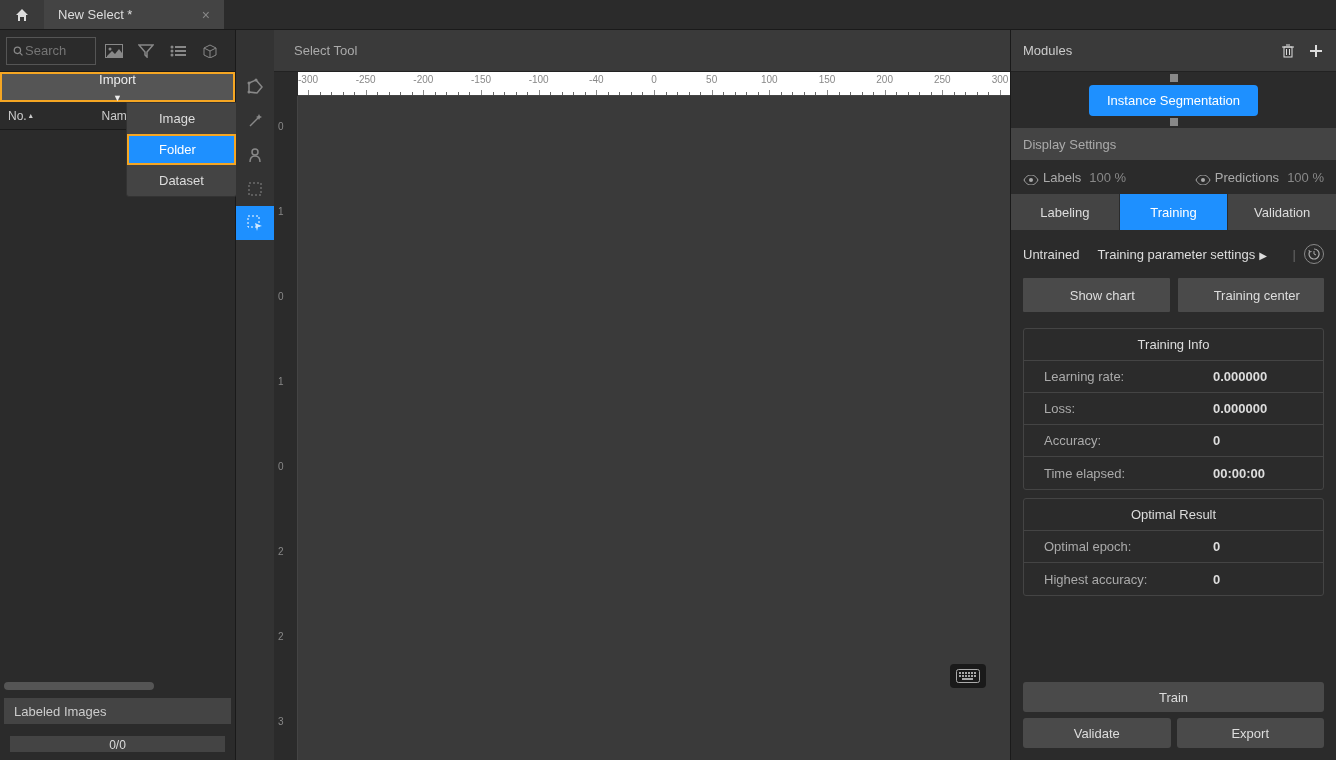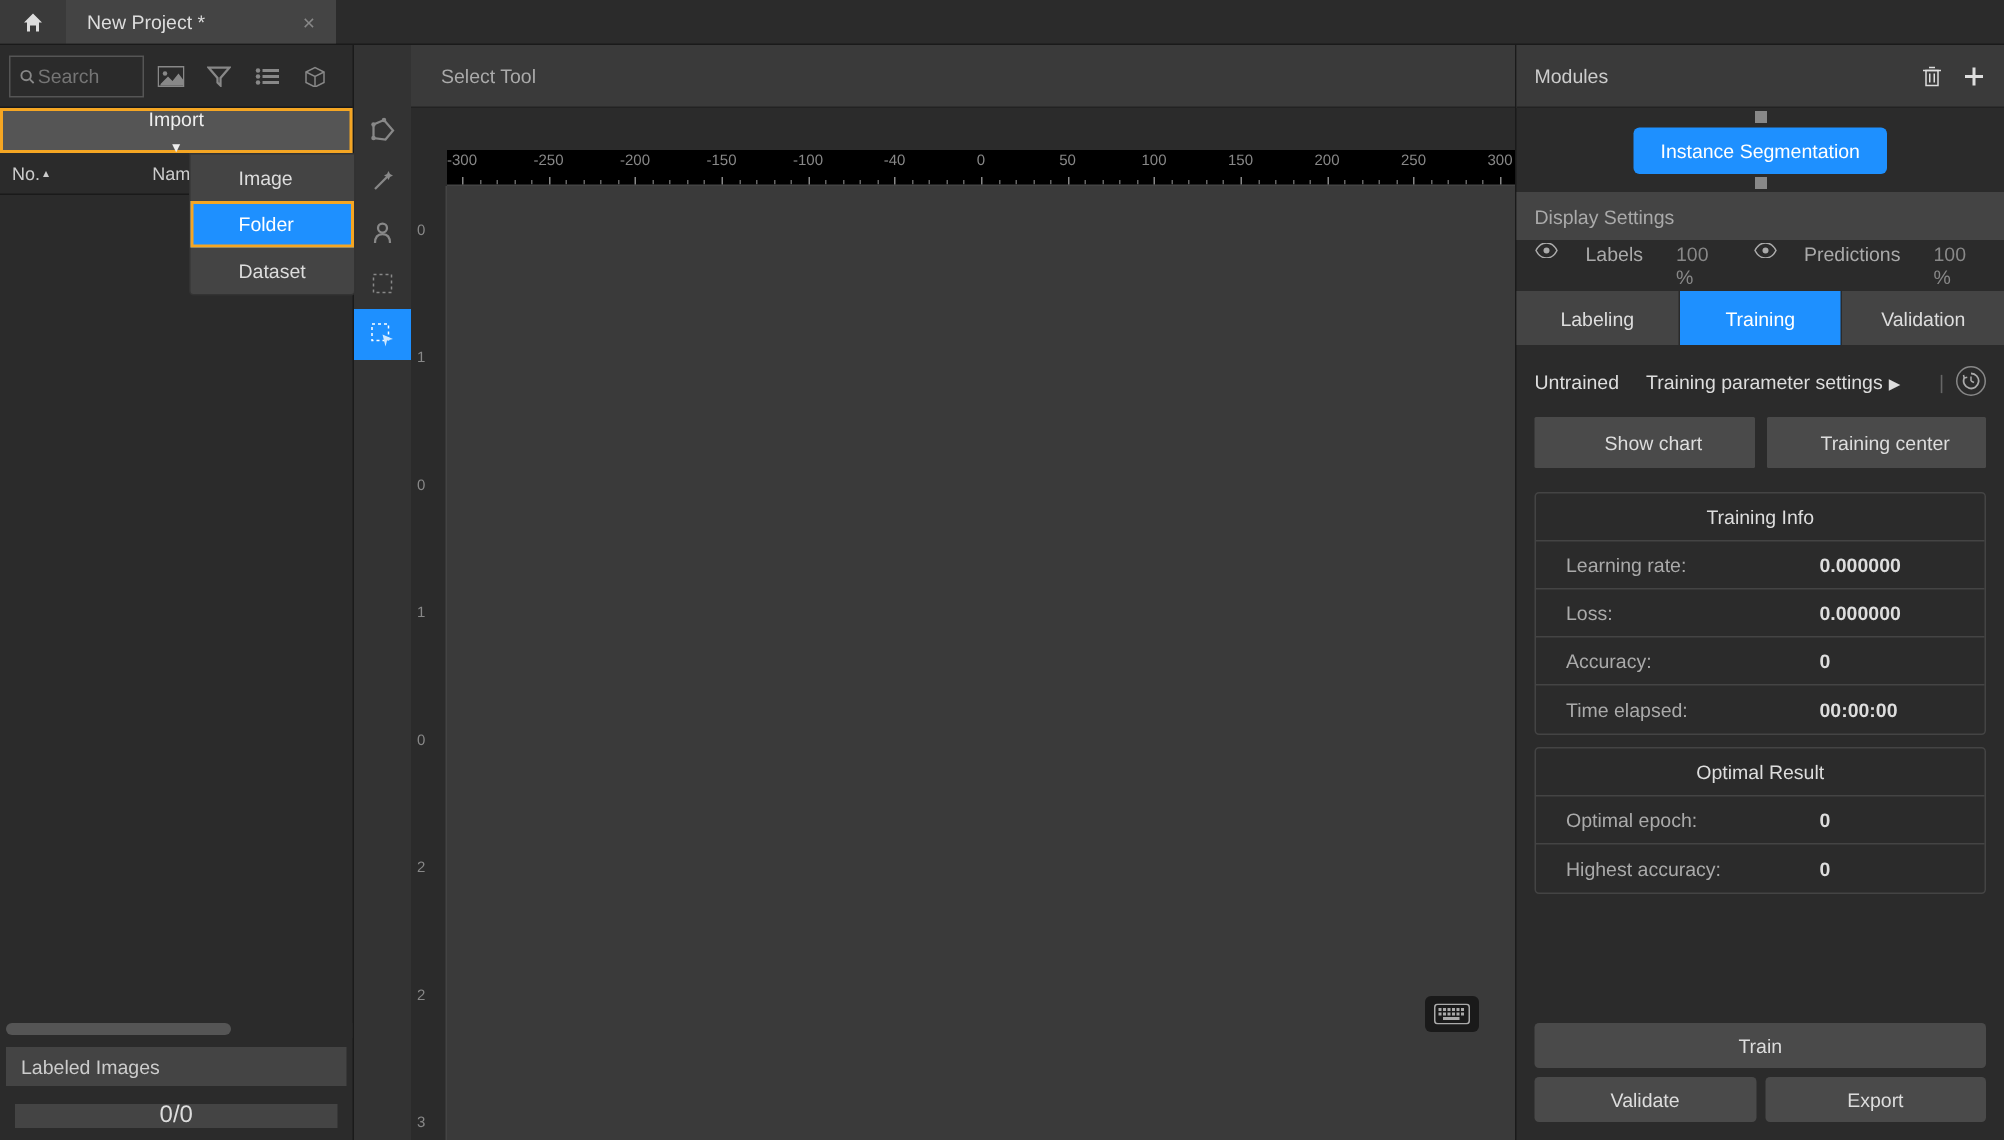--- a/index.html
+++ b/index.html
@@ -26,50 +26,50 @@
 .import-menu .item.sel { background: #1e90ff; border:2px solid #f5a623; color:#fff; }
 .headers { display: flex; height: 28px; align-items: center; border-bottom: 1px solid #1a1a1a; color: #ccc; font-size: 12px; }
 .headers .col { padding: 0 8px; }
 .col-no { width: 48px; display:flex; align-items:center; gap:2px;}
 .col-name { flex: 1; text-align: center; }
 .col-tag { width: 48px; text-align: right; padding-right:12px;}
 .left-spacer { flex: 1; }
 .hscroll { height: 10px; background: #2b2b2b; padding: 0 4px; }
 .hscroll .thumb { height: 8px; width: 150px; background: #555; border-radius: 4px; }
 .labeled { height: 26px; background: #444; display: flex; align-items: center; padding: 0 10px; margin: 6px 4px 4px 4px; }
-.progress { margin: 8px 10px; height: 16px; background: #444; position: relative; display:flex; align-items:center; justify-content:center; font-size:16px; color:#ddd;}
+.progress { margin: 8px 10px; height: 16px; background: #444; position: relative; display:flex; align-items:flex-end; justify-content:center; font-size:12px; color:#ddd;}
 
 
 .tools { width: 38px; background: #333; display: flex; flex-direction: column; align-items: center; padding-top: 40px; gap: 0; }
 .tool { width: 38px; height: 34px; display: flex; align-items: center; justify-content: center; color: #888; }
 .tool.active { background: #1e90ff; color: #fff; }
 
 
 .canvas-area { flex: 1; background: #2b2b2b; display: flex; flex-direction: column; position: relative; }
 .canvas-title { height: 42px; background: #3a3a3a; display: flex; align-items: center; padding: 0 20px; color: #aaa; border-bottom:1px solid #222;}
-.ruler-h { height: 24px; background: #000000; position: relative; overflow: hidden; margin-left:24px; border-bottom:1px solid #444;margin-top:28px;}
+.ruler-h { height: 24px; background: #ffffff; position: relative; overflow: hidden; margin-left:24px; border-bottom:1px solid #444;}
 .ruler-h .tick { position: absolute; top: 0; height: 24px; color: #888; font-size: 10px; }
 .ruler-h .tick .num { position:absolute; top:2px; left:0; transform:translateX(-50%);}
 .ruler-h .tick .line { position:absolute; bottom:0; left:0; width:1px; height:6px; background:#888;}
 .canvas-body { flex: 1; display: flex; background:#3a3a3a; position:relative;}
 .ruler-v { width: 24px; background: #2b2b2b; position: relative; border-right:1px solid #444;}
 .ruler-v .vt { position:absolute; left:4px; color:#888; font-size:10px; transform:translateY(-50%);}
 .canvas { flex: 1; background: #3a3a3a; position: relative; }
 .kbd-icon { position: absolute; right: 24px; bottom: 72px; width: 36px; height: 24px; background: #1a1a1a; border-radius: 4px; display:flex; align-items:center; justify-content:center; color:#ccc;}
 
 
 .right { width: 326px; background: #2b2b2b; border-left: 1px solid #1a1a1a; display: flex; flex-direction: column; }
 .mod-header { height: 42px; background: #3a3a3a; display: flex; align-items: center; justify-content: space-between; padding: 0 12px; border-bottom:1px solid #222;}
 .mod-header .icons { display: flex; gap: 12px; color:#ddd;}
 .module-node-wrap { height: 56px; display:flex; align-items:center; justify-content:center; position:relative;}
 .module-node { background:#1e90ff; color:#fff; padding: 8px 18px; border-radius:4px; position:relative;}
 .node-dot { width:8px; height:8px; background:#888; position:absolute; left:50%; transform:translateX(-50%);}
 .display-settings { height: 32px; background: #444; display: flex; align-items: center; padding: 0 12px; color:#aaa;}
 .vis-row { height: 34px; display:flex; align-items:center; padding: 0 12px; gap: 8px; color:#aaa;}
-.vis-item { display:flex; align-items:flex-start; gap:18px; }
+.vis-item { display:flex; align-items:flex-end; gap:4px; }
 .vis-pct { color:#888; margin-left:4px;}
 .tabs { display:flex; height: 36px; }
 .tabs .t { flex:1; display:flex; align-items:center; justify-content:center; background:#444; color:#ddd; cursor:pointer; }
 .tabs .t.active { background:#1e90ff; color:#fff;}
 .tabs .t + .t { margin-left:1px;}
 .train-row1 { display:flex; align-items:center; justify-content:space-between; padding: 14px 12px; color:#ddd; font-size:13px;}
 .train-row1 .left-g { display:flex; gap:18px; align-items:center;}
 .train-row1 .arrow { font-size:10px; margin-left:4px;}
 .hist-icon { width:20px; height:20px; border:1px solid #888; border-radius:50%; display:flex; align-items:center; justify-content:center; font-size:10px;}
 .btn-row { display:flex; gap:8px; padding: 0 12px 12px 12px;}
@@ -91,21 +91,21 @@
 </head>
 <body>
 
 <div class="titlebar">
   <div class="home-btn">
     <svg width="16" height="16" viewBox="0 0 16 16">
         <path d="M8 2 L14 8 L12 8 L12 14 L10 14 L10 10 L6 10 L6 14 L4 14 L4 8 L2 8 Z" fill="#ddd"></path>
       </svg>
   </div>
   <div class="tab">
-    <span>New Project *</span>
+    <span>New Select *</span>
     <span class="tab-close">×</span>
   </div>
 </div>
 
 <div class="main">
 
   <div class="left">
     <div class="left-top">
       <div class="search">
         <svg width="12" height="12" viewBox="0 0 16 16">

